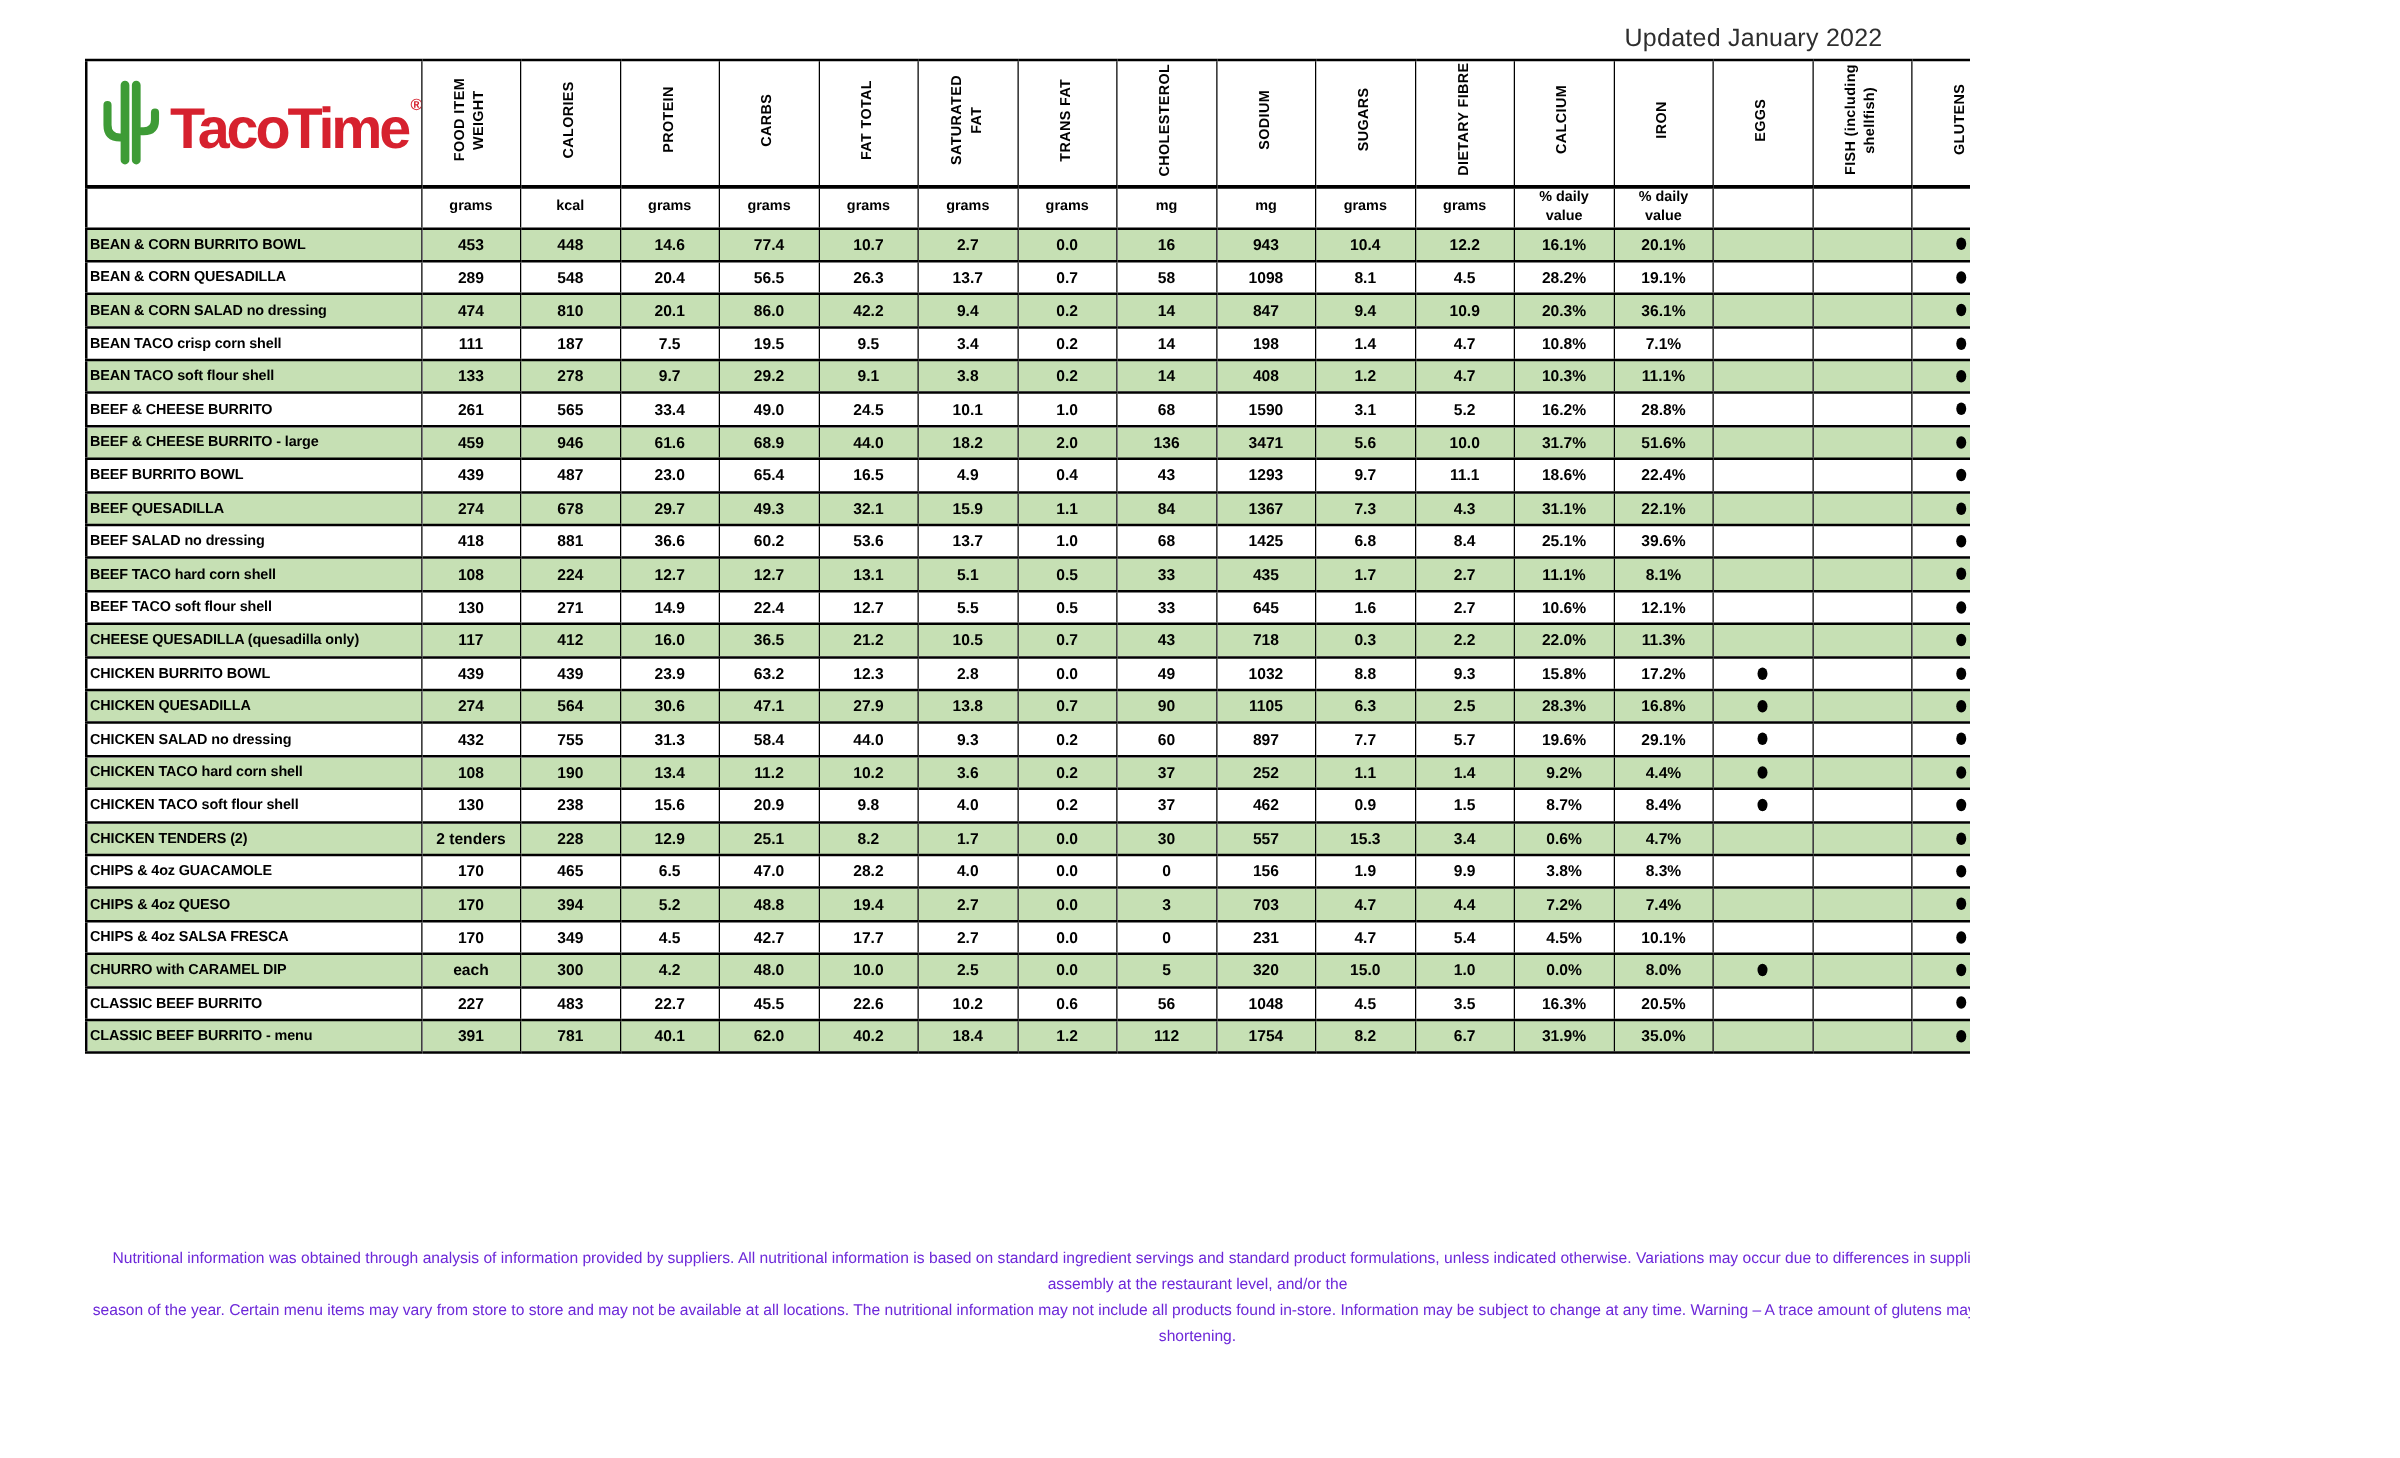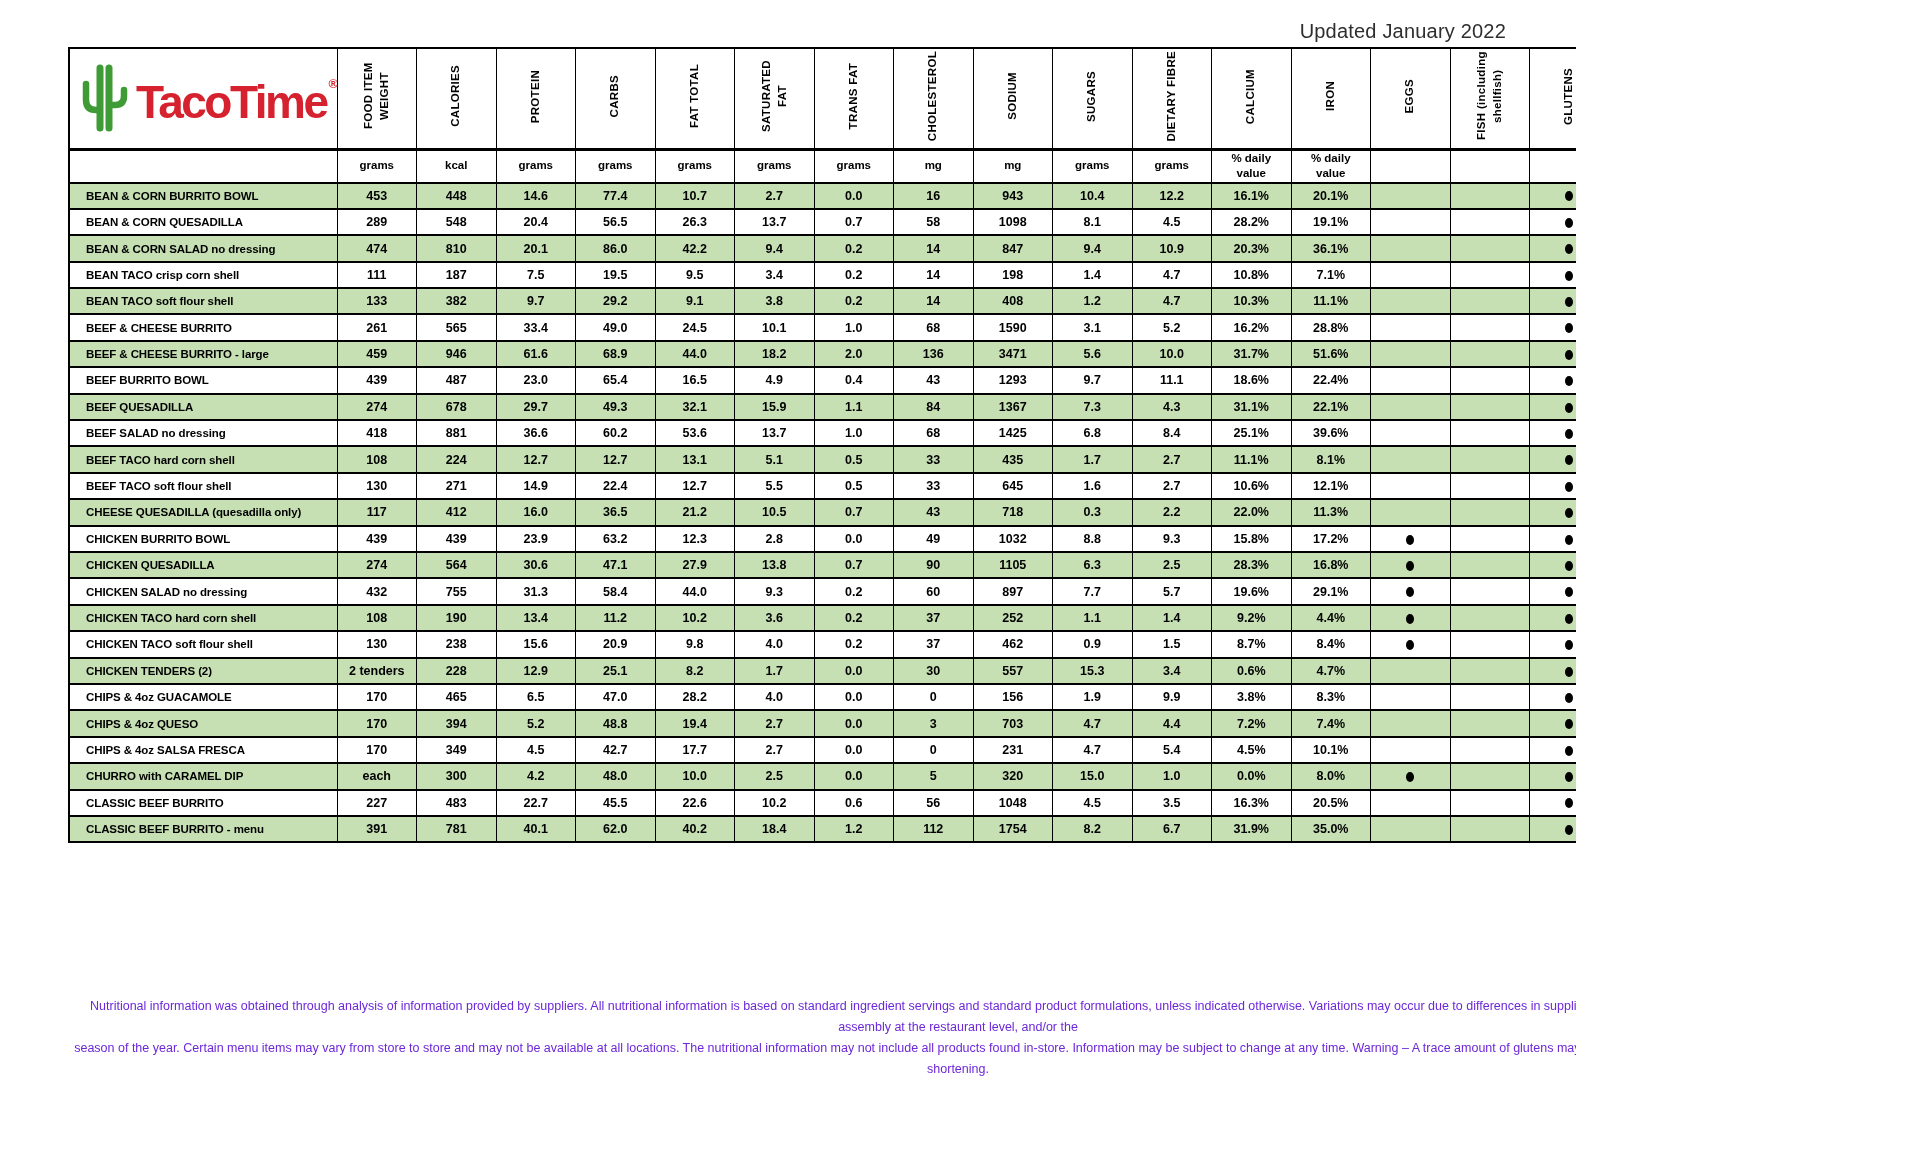--- a/index.html
+++ b/index.html
@@ -29,21 +29,21 @@
     display:inline-block;
     writing-mode:vertical-rl;
     transform:rotate(180deg);
     font-weight:bold;font-size:11.5px;line-height:1.35;
     max-height:92px;letter-spacing:.3px;white-space:normal;
   }
 
   tr.row-units td{height:33px;text-align:center;vertical-align:middle;font-weight:bold;font-size:11.5px;line-height:1.35;white-space:pre-line;border-bottom:2px solid var(--ink);background:#fff;}
 
   tbody td{height:26.4px;border-top:2px solid var(--ink);border-bottom:2px solid var(--ink);vertical-align:middle;}
-  td.name{font-weight:bold;font-size:11.5px;text-align:left;padding-left:16px;letter-spacing:-.1px;margin-top:40px;}
+  td.name{font-weight:bold;font-size:11.5px;text-align:left;padding-left:2px;letter-spacing:-.1px;margin-top:40px;}
   td.val{font-weight:bold;font-size:12.5px;text-align:center;}
   td.alg{text-align:center;}
   tbody tr.green td{background:var(--green);}
   tbody tr.white td{background:#fff;}
 
   .dot{display:inline-block;width:8px;height:10px;background:#000;border-radius:50%;vertical-align:middle;}
 
   .logo-cell{background:#fff;}
   .logo-wrap{display:flex;align-items:center;justify-content:flex-start;padding-left:8px;gap:4px;}
   .brand{font-weight:bold;font-size:46px;color:var(--red);letter-spacing:-2.5px;line-height:1;position:relative;top:4px;}
@@ -229,21 +229,21 @@
           <td class="alg"></td>
           <td class="alg"></td>
           <td class="alg"><span class="dot"></span></td>
           <td class="alg"><span class="dot"></span></td>
           <td class="alg"></td>
           <td class="alg"><span class="dot"></span></td>
         </tr>
         <tr class="green">
           <td class="name">BEAN TACO soft flour shell</td>
           <td class="val">133</td>
-          <td class="val">382</td>
+          <td class="val">278</td>
           <td class="val">9.7</td>
           <td class="val">29.2</td>
           <td class="val">9.1</td>
           <td class="val">3.8</td>
           <td class="val">0.2</td>
           <td class="val">14</td>
           <td class="val">408</td>
           <td class="val">1.2</td>
           <td class="val">4.7</td>
           <td class="val">10.3%</td>

